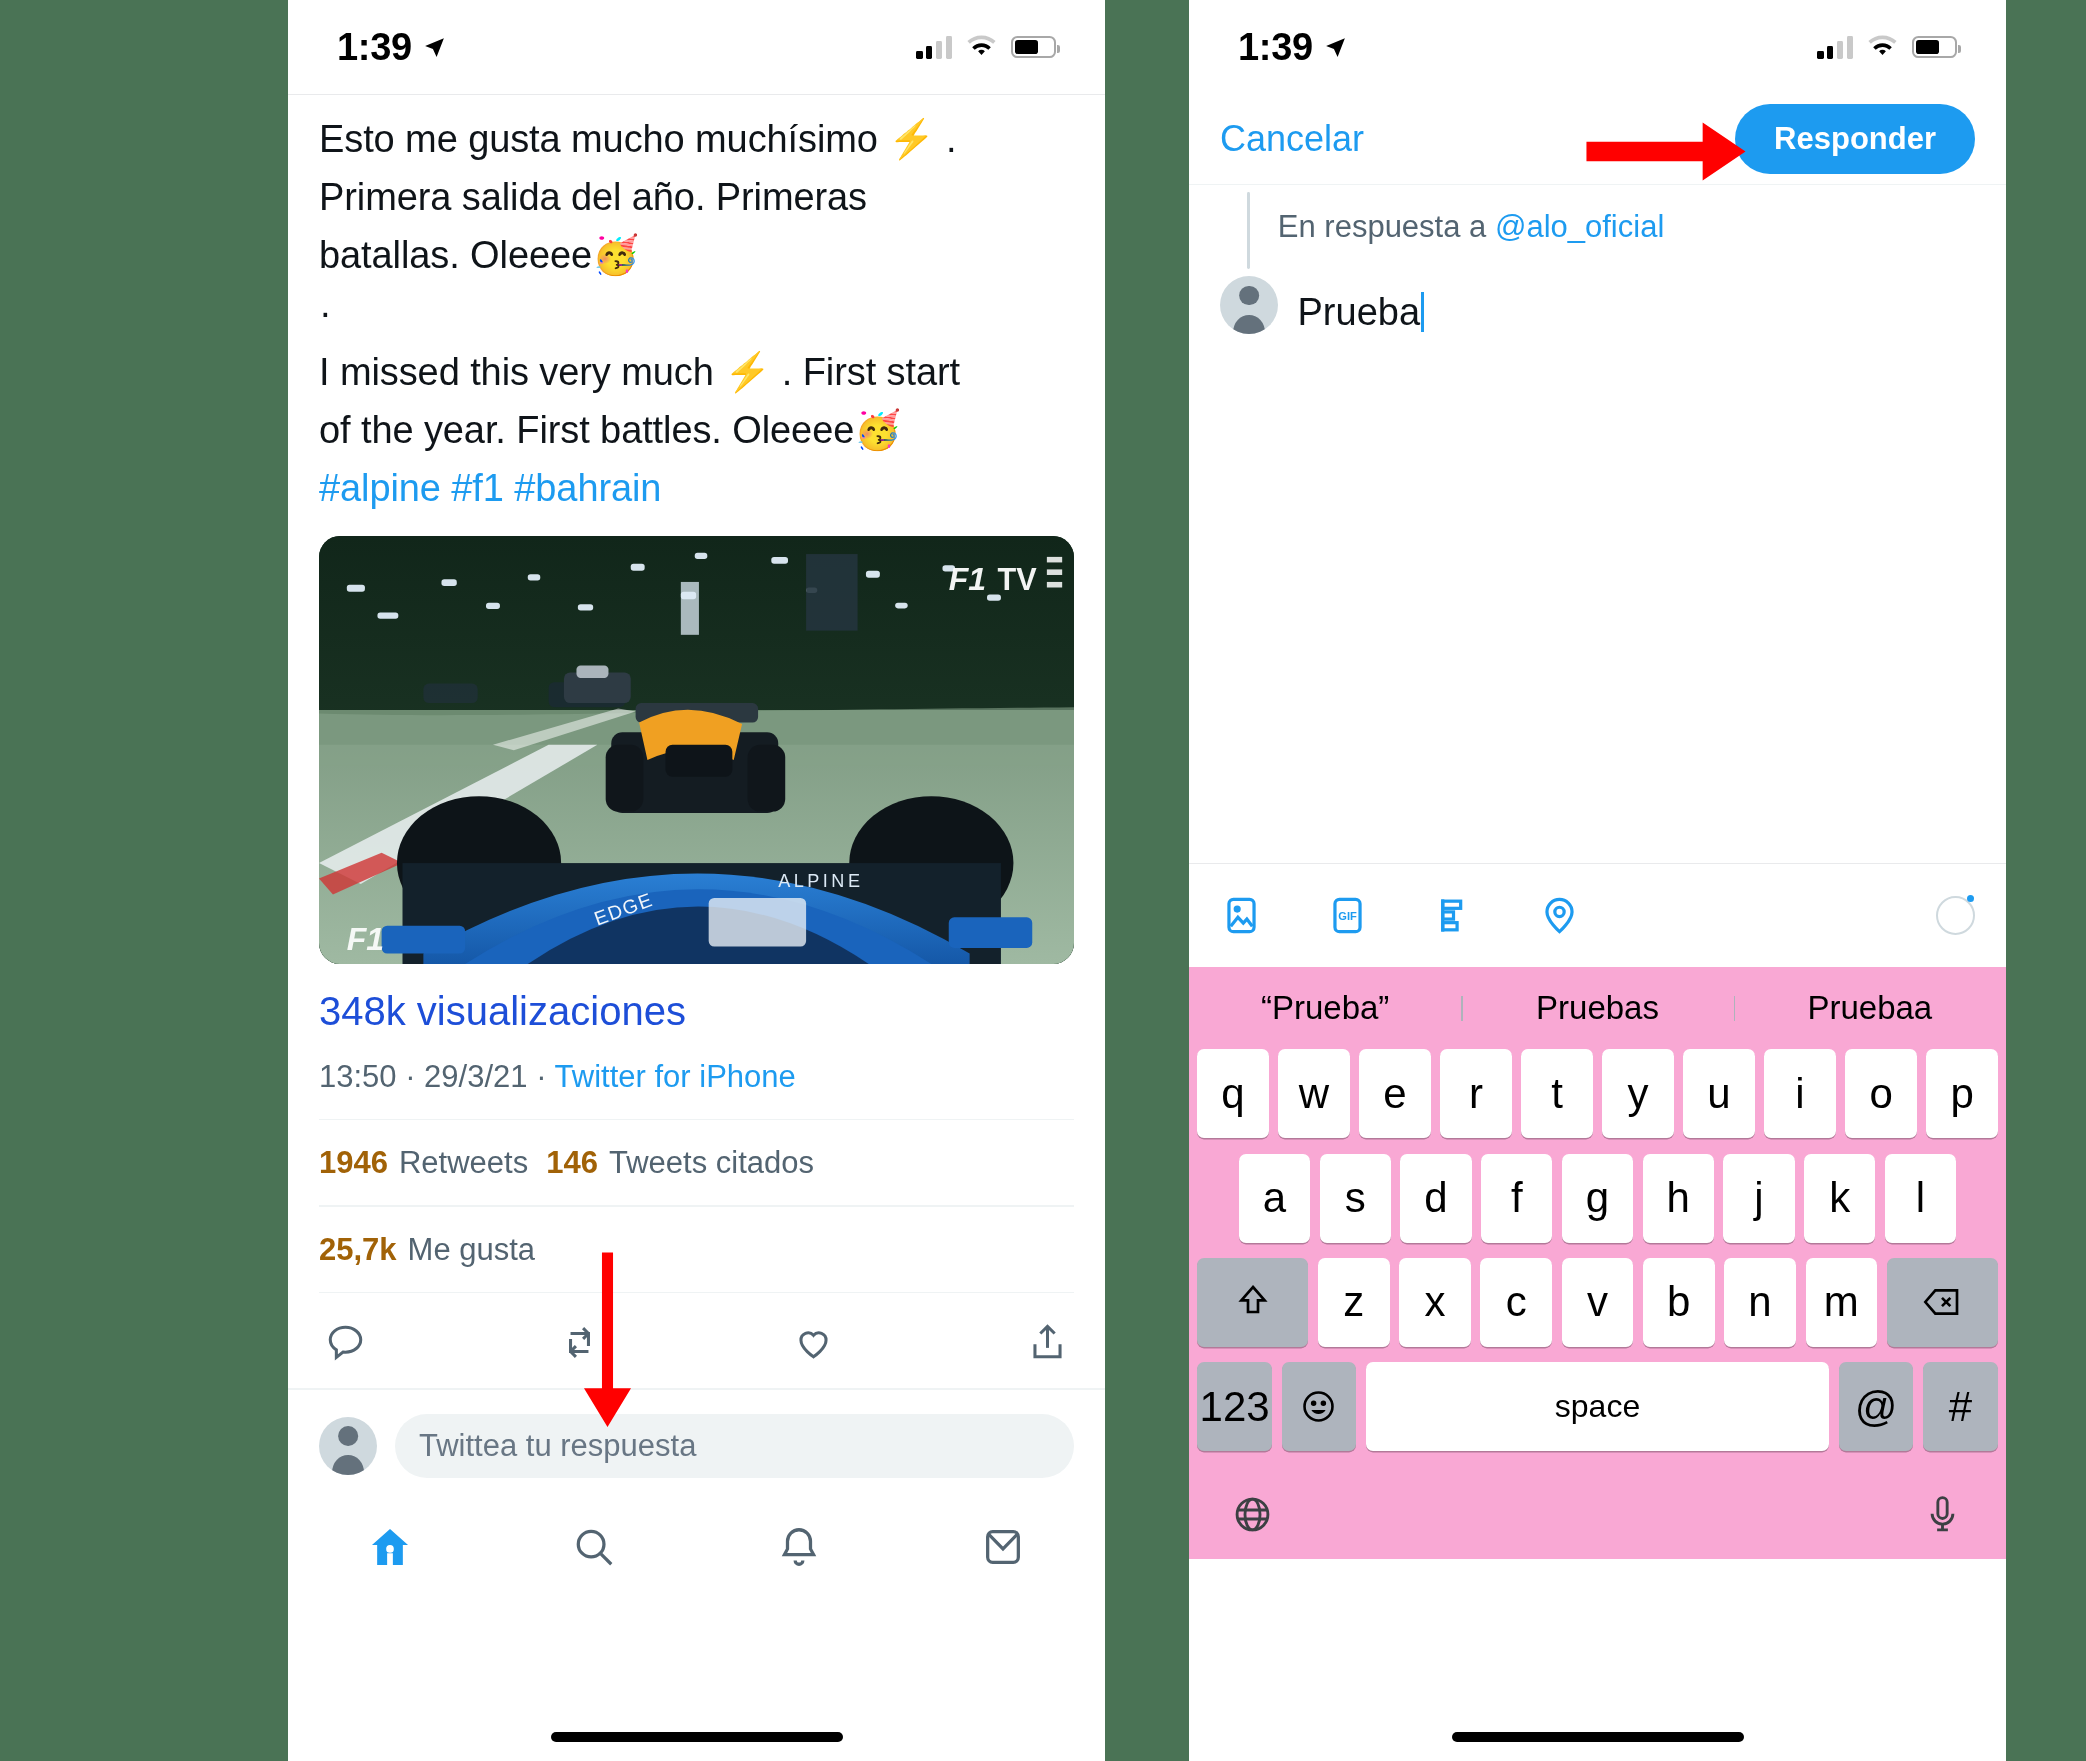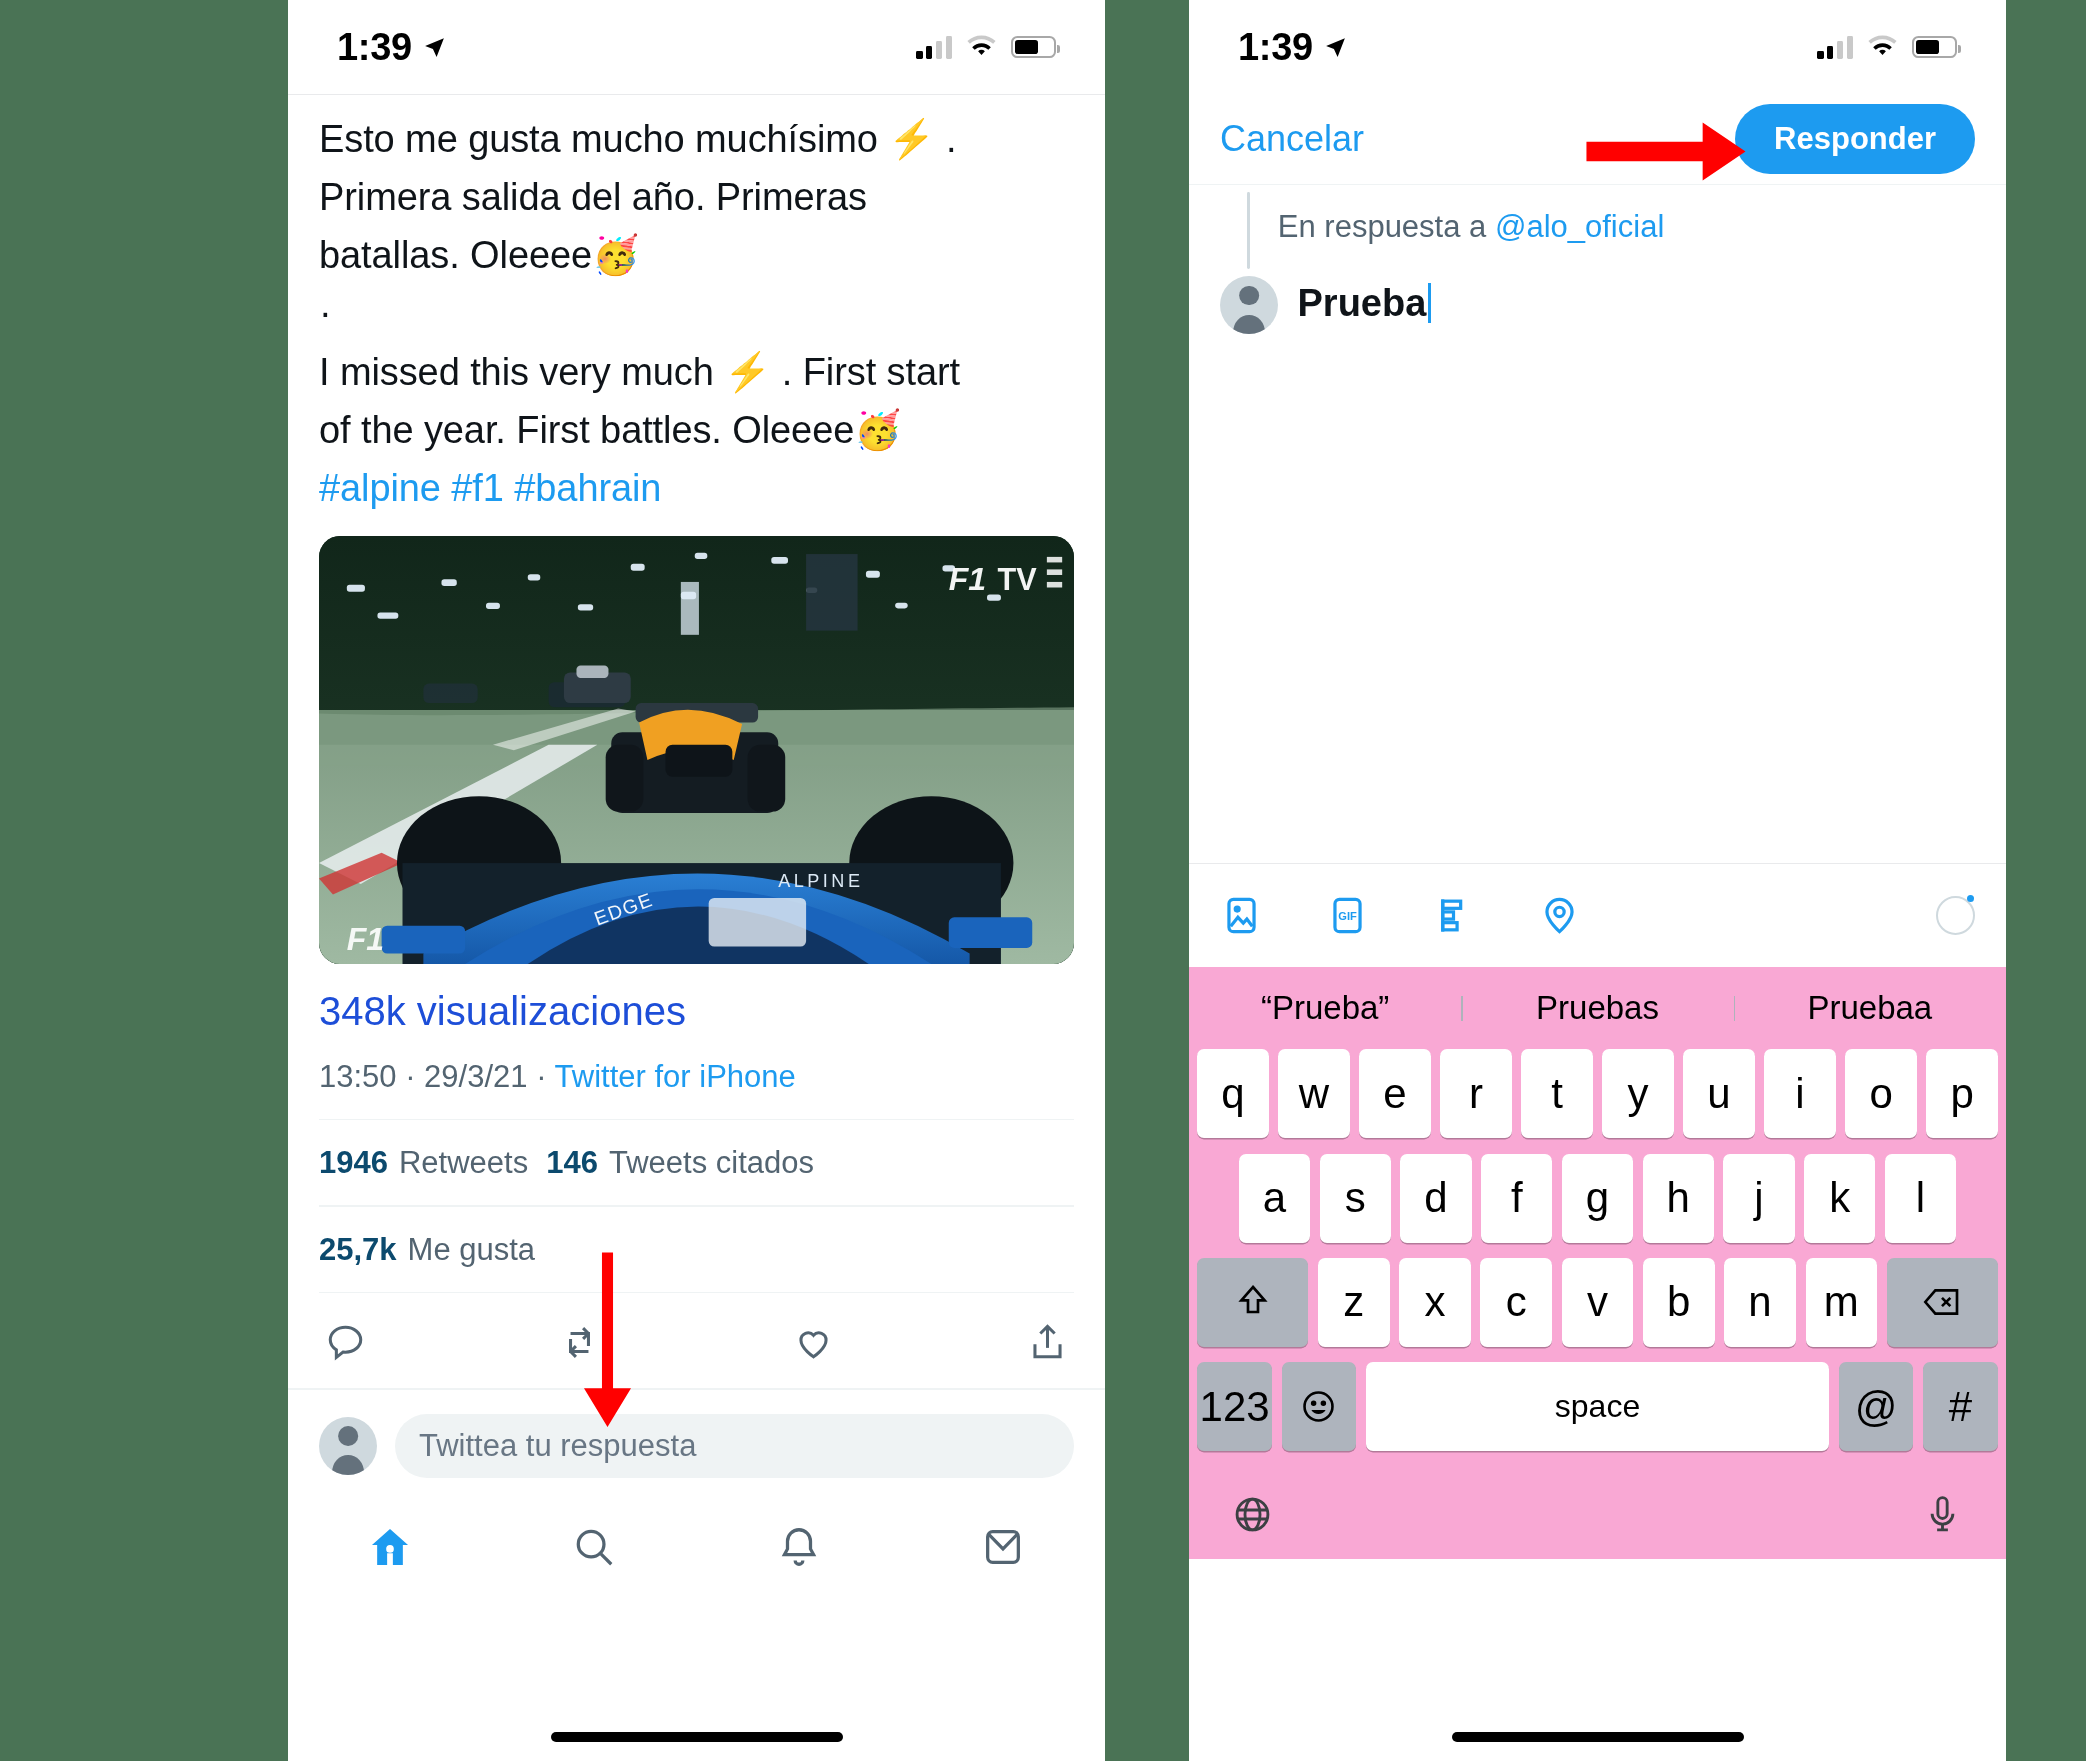--- a/index.html
+++ b/index.html
@@ -74,21 +74,21 @@
     overflow: hidden;
     position: relative;
     background: #17301f;
   }
   .media svg { display:block; width:100%; height:100%; }
   .views { font-size: 40px; color: #1d4ed8; padding: 25px 0 0 0;}
   .meta { font-size: 31px; color: #536471; padding: 25px 0 24px 0;}
   .meta a { color:#1d9bf0; text-decoration:none; }
   .hr { height:1.4px; background:#eff3f4; }
   .counts { display:flex; gap: 18px; padding: 25px 0 24px 0; font-size:31px; color:#536471; }
-  .counts b { color:#0c4a6e; font-weight:700; }
+  .counts b { color:#a16207; font-weight:700; }
   .counts span { margin-left: 11px; }
   .actions { display:flex; justify-content:space-between; padding: 28px 36px 24px 36px; }
   .act { width:43px; height:43px; color:#536471; }
 
   .replybar { display:flex; align-items:center; gap: 18px; padding: 24px 31px 21px 31px; }
   .avatar { width: 58px; height: 58px; border-radius:50%; background:#cfd9de; position:relative; overflow:hidden; flex:0 0 auto;}
   .avatar::before{ content:""; position:absolute; left:50%; top:16%; transform:translateX(-50%);
      width:34%; height:34%; border-radius:50%; background:#64717c;}
   .avatar::after{ content:""; position:absolute; left:50%; bottom:-12%; transform:translateX(-50%);
      width:55%; height:46%; border-radius:50% 50% 0 0 / 65% 65% 0 0; background:#64717c;}
@@ -109,21 +109,21 @@
   }
   .cancel { font-size:36px; color:#1d9bf0; }
   .responder {
     background:#1d9bf0; color:#fff; font-size:31px; font-weight:700;
     padding: 16.7px 39px; border-radius:42px; border:none;
   }
   .inreply { padding: 7px 0 0 0; display:flex; }
   .thread-line { width:2.8px; background:#cfd9de; margin-left:58px; height:77px; border-radius:1.4px; flex:0 0 auto;}
   .inreply-text { font-size:31px; color:#536471; padding: 16.7px 0 0 28px;}
   .inreply-text a { color:#1d9bf0; text-decoration:none; }
-  .compose-row { display:flex; gap:19.5px; padding: 7px 31px 0 31px; align-items:flex-start;font-weight:bold; }
+  .compose-row { display:flex; gap:19.5px; padding: 7px 31px 0 31px; align-items:flex-end; }
   .compose-text { font-size:38px; color:#0f1419; padding-top: 5.6px; position:relative; }
   .caret { display:inline-block; width:2.8px; height:40px; background:#1d9bf0; vertical-align:-7px; margin-left:1.4px;}
   .compose-toolbar {
     border-top:1.4px solid #e9eaec;
     height: 104px; display:flex; align-items:center; padding: 0 31px; gap: 63px;
   }
   .ctool { width:43px; height:43px; color:#1d9bf0; }
   .progress-ring { margin-left:auto; width:39px; height:39px; border:2.8px solid #cfd9de; border-radius:50%; position:relative;}
   .progress-ring::after{content:"";position:absolute;right:-0.7px;top:-3.5px;width:7px;height:7px;border-radius:50%;background:#1d9bf0;}
 

